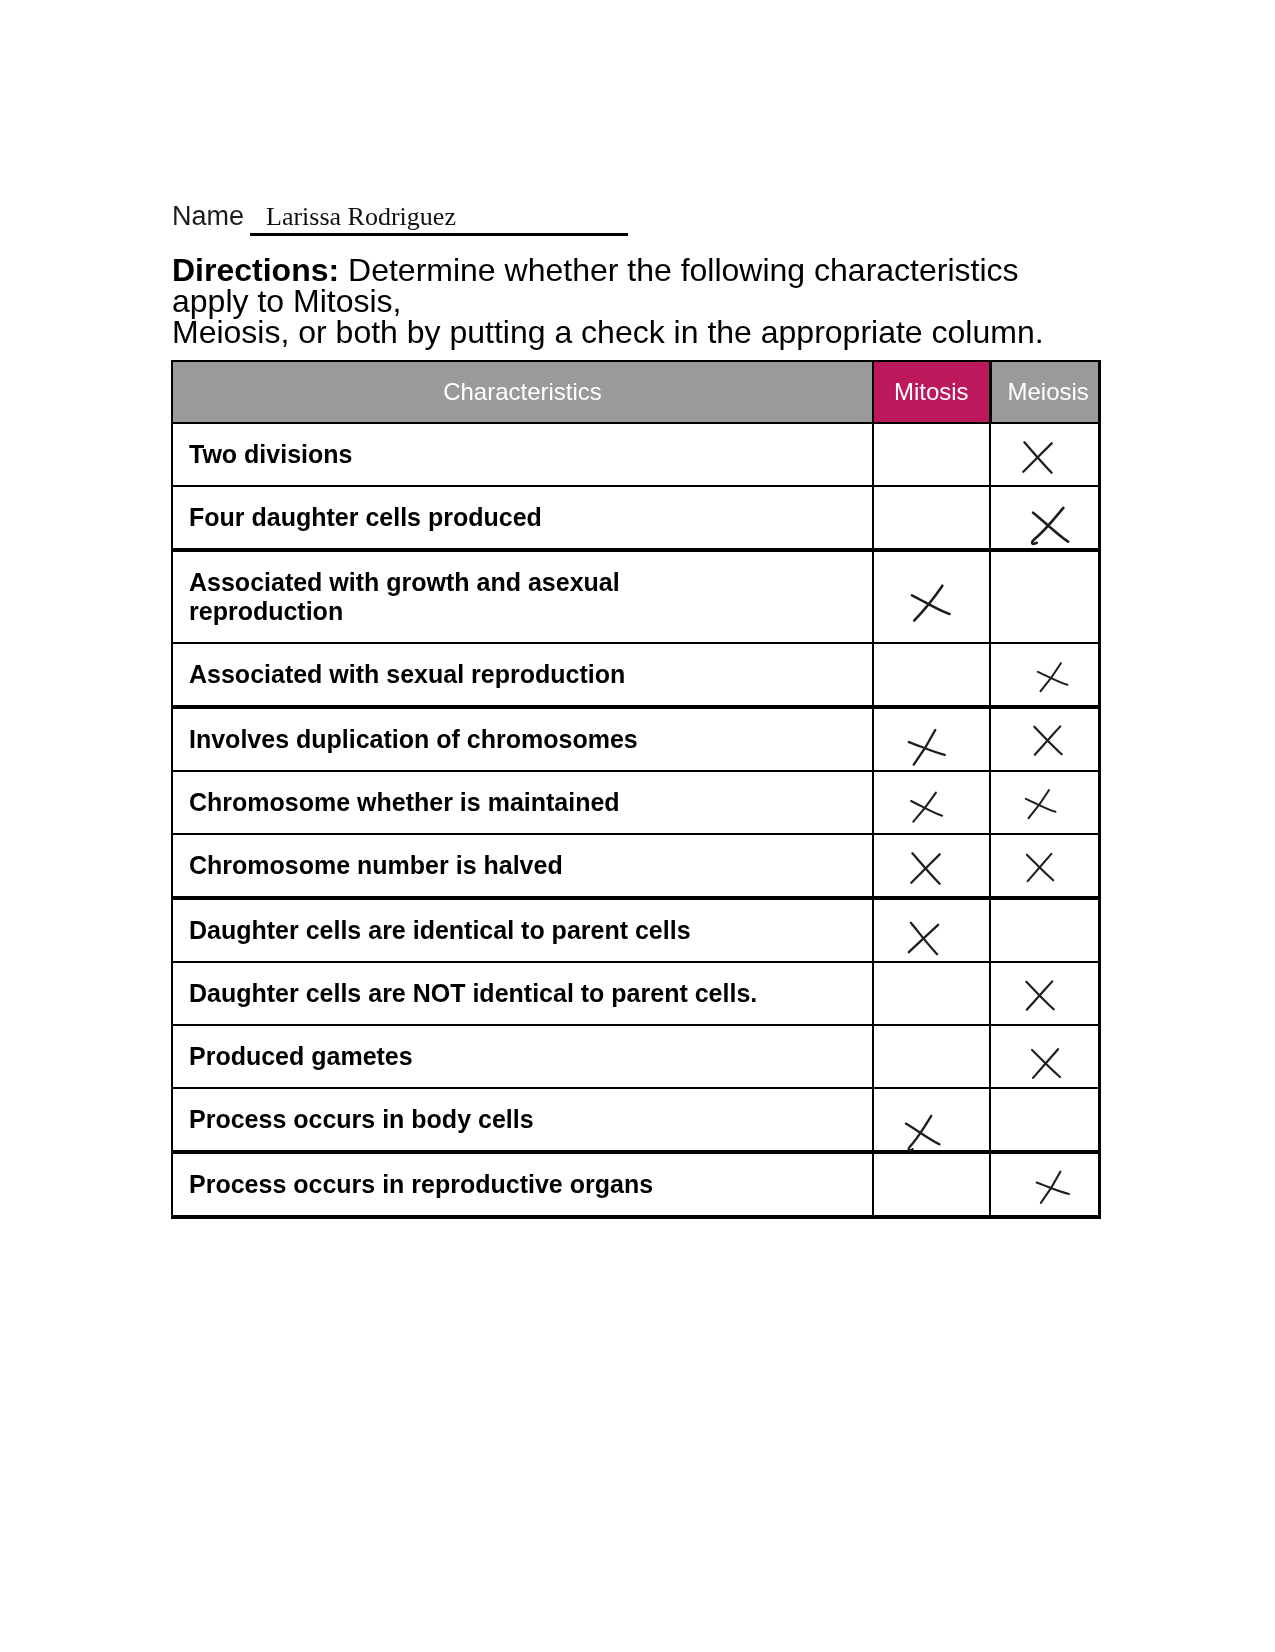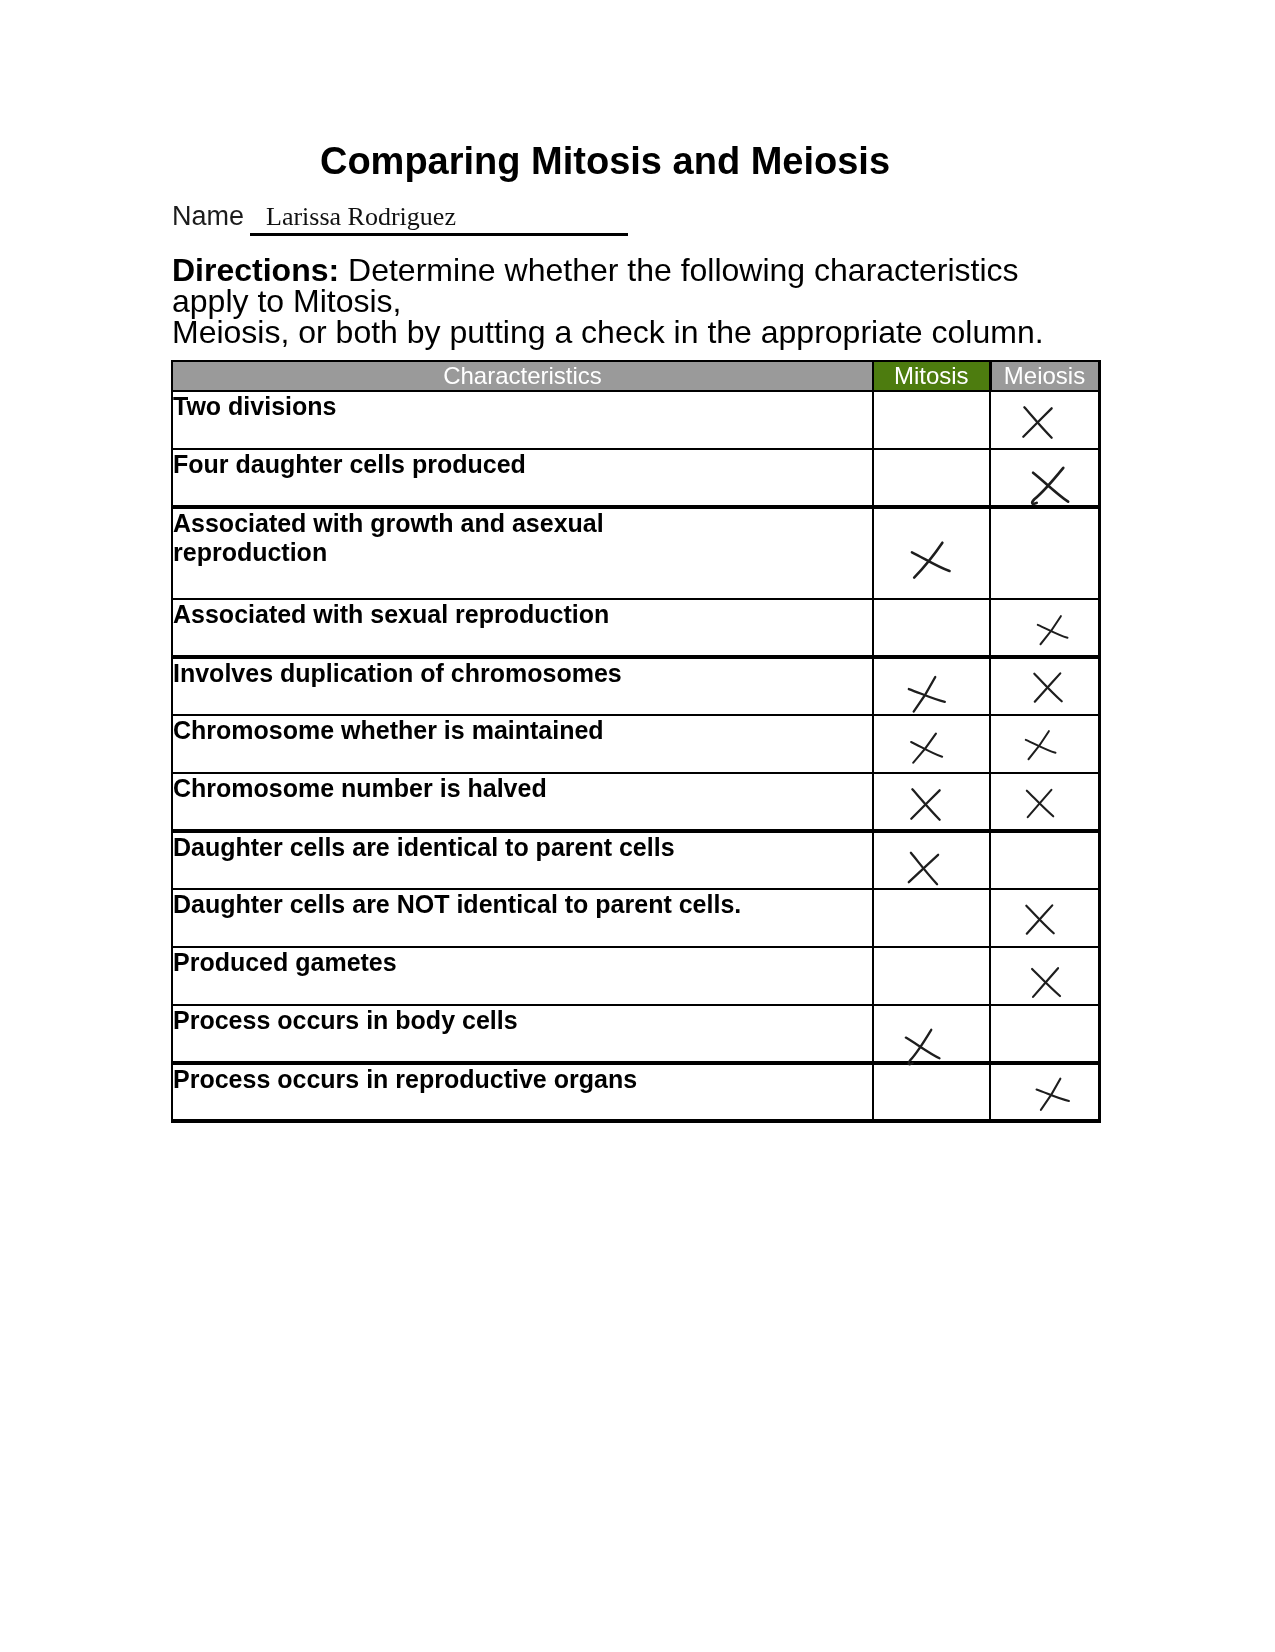--- a/index.html
+++ b/index.html
@@ -57,21 +57,21 @@
     top: 360px;
     width: 927px;
     border-collapse: collapse;
     table-layout: fixed;
     border: 2px solid #000;
     border-right-width: 3px;
     border-bottom-width: 3px;
   }
   table.check-table th, table.check-table td {
     border: 2px solid #000;
-    padding: 0;
+    padding: 16px;
     margin-top: 36px;
   }
   th.h-cell {
     background: #9a9a9a;
     color: #ffffff;
     font-weight: normal;
     font-size: 24px;
     height: 28px;
     text-align: center;
     vertical-align: middle;
@@ -101,39 +101,38 @@
     stroke: #1e1e1e;
     stroke-width: 2.2;
     stroke-linecap: round;
   }
 </style>
 </head>
 <body>
 
 <div class="page">
 
-  <div class="title">Comparing Mitosis and Meiosis</div>
 
   <div class="name-row"><span>Name</span><span class="name-underline"><span>Larissa Rodriguez</span></span>
   </div>
 
   <div class="directions"><b>Directions:</b><span> Determine whether the following characteristics apply to Mitosis,
 Meiosis, or both by putting a check in the appropriate column.</span>
   </div>
 
   <table class="check-table">
     <colgroup>
       <col style="width:701px">
       <col style="width:117px">
       <col style="width:109px">
     </colgroup>
     <thead>
       <tr>
         <th class="h-cell" style="background: rgb(154, 154, 154); color: rgb(255, 255, 255);">Characteristics</th>
-        <th class="h-cell" style="border-right-width: 3px; background: #4d7c0f; color: rgb(255, 255, 255);">Mitosis</th>
+        <th class="h-cell" style="border-right-width: 3px; background: #be185d; color: rgb(255, 255, 255);">Mitosis</th>
         <th class="h-cell" style="border-right-width: 3px; background: rgb(154, 154, 154); color: rgb(255, 255, 255);">Meiosis</th>
       </tr>
     </thead>
     <tbody>
         <tr class="std-row">
           <td class="cell-label">Two divisions</td>
           <td class="cell-mark col-mitosis"></td>
           <td class="cell-mark col-meiosis">
             <svg viewBox="0 0 40 40" width="42" height="42" class="x-mark" style="transform: translate(-50%, -50%) translate(-6px, 2px) rotate(0deg) scale(1);">
               <path d="M7 6 C 15 15, 23 25, 33 35"></path>

